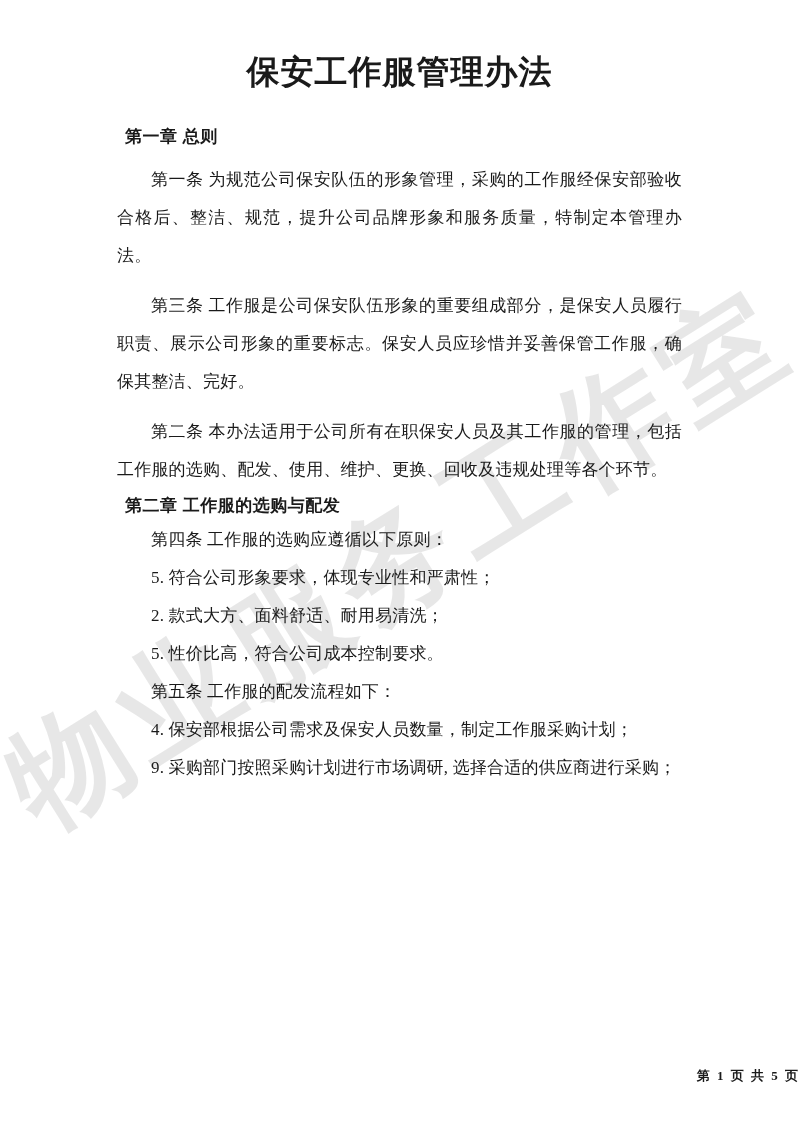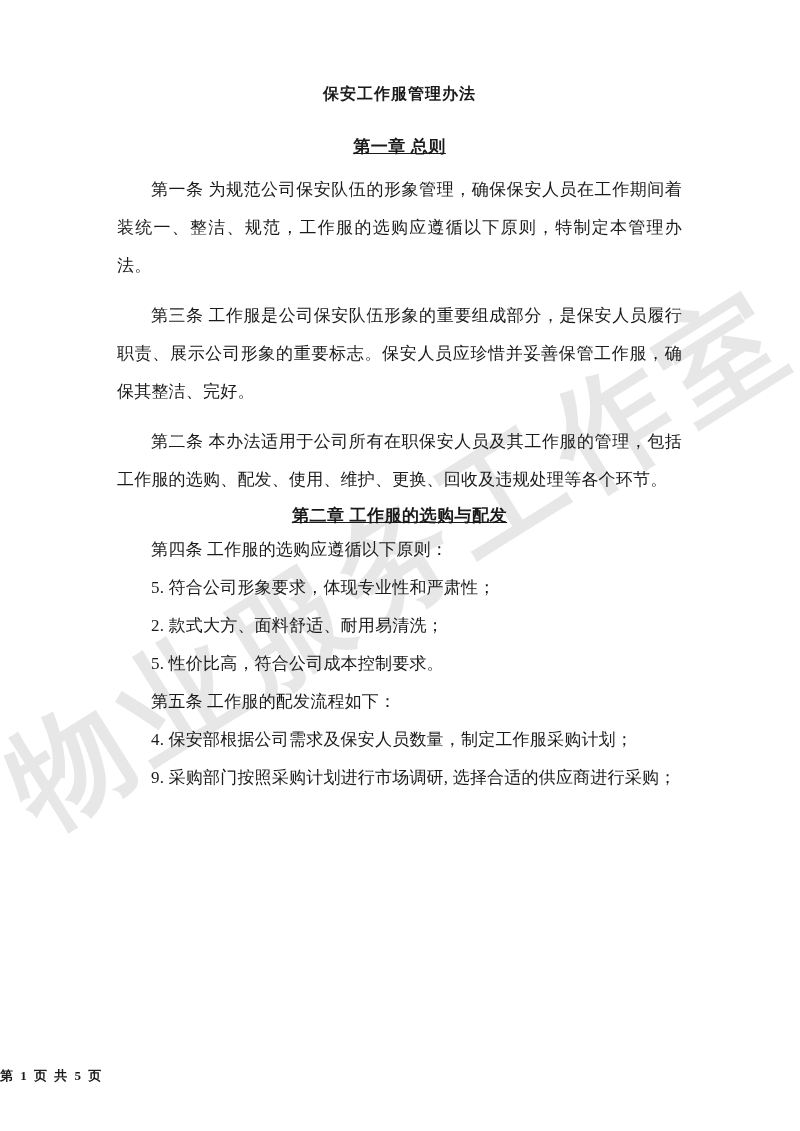--- a/index.html
+++ b/index.html
@@ -50,38 +50,37 @@
   .content {
     position: relative;
     z-index: 2;
     padding: 0 118px 0 117px;
     box-sizing: border-box;
     width: 800px;
   }
 
   .doc-title {
     text-align: center;
-    font-size: 16px;
+    font-size: 33px;
     font-weight: bold;
     letter-spacing: 1px;
     margin: 0;
-    padding-top: 83px;
+    padding-top: 50px;
     line-height: 1.35;
     font-family: "Liberation Sans", "DejaVu Sans", sans-serif;
   }
 
   .chapter-heading {
-    text-align: center;
+    text-align: left;
     font-size: 17px;
     font-weight: bold;
     letter-spacing: 0.5px;
     margin: 8px;
     line-height: 1.5;
     font-family: "Liberation Sans", "DejaVu Sans", sans-serif;
-    text-decoration: underline;
   }
   .chapter-heading.first { margin-top: 29px; }
   .chapter-heading.second { margin-top: 4px; margin-bottom: 2px; }
 
   .para {
     font-size: 17px;
     line-height: 38px;
     margin: 0;
     text-align: justify;
     text-justify: inter-ideograph;
@@ -95,21 +94,21 @@
   }
   .para.item {
     text-indent: 2em;
   }
 
   .footer {
     position: absolute;
     left: 0;
     bottom: 0;
     width: 800px;
-    text-align: left;
+    text-align: right;
     padding-bottom: 46px;
     font-size: 13px;
     letter-spacing: 2px;
     font-weight: bold;
     z-index: 3;
     font-family: "Liberation Serif", "DejaVu Serif", serif;
   }
 </style>
 </head>
 <body>
@@ -119,21 +118,21 @@
   <div class="watermark-layer">
     <div class="watermark-text">物业服务工作室</div>
   </div>
 
   <div class="content">
 
     <h1 class="doc-title">保安工作服管理办法</h1>
 
     <h2 class="chapter-heading first">第一章  总则</h2>
 
-    <p class="para indent gap-top">第一条  为规范公司保安队伍的形象管理，确保保安人员在工作期间着装统一、整洁、规范，工作服的选购应遵循以下原则，特制定本管理办法。</p>
+    <p class="para indent gap-top">第一条  为规范公司保安队伍的形象管理，采购的工作服经保安部验收合格后、整洁、规范，提升公司品牌形象和服务质量，特制定本管理办法。</p>
 
     <p class="para indent gap-top">第三条  工作服是公司保安队伍形象的重要组成部分，是保安人员履行职责、展示公司形象的重要标志。保安人员应珍惜并妥善保管工作服，确保其整洁、完好。</p>
 
     <p class="para indent gap-top">第二条  本办法适用于公司所有在职保安人员及其工作服的管理，包括工作服的选购、配发、使用、维护、更换、回收及违规处理等各个环节。</p>
 
     <h2 class="chapter-heading second">第二章  工作服的选购与配发</h2>
 
     <p class="para item">第四条  工作服的选购应遵循以下原则：</p>
 
     <p class="para item">5. 符合公司形象要求，体现专业性和严肃性；</p>

